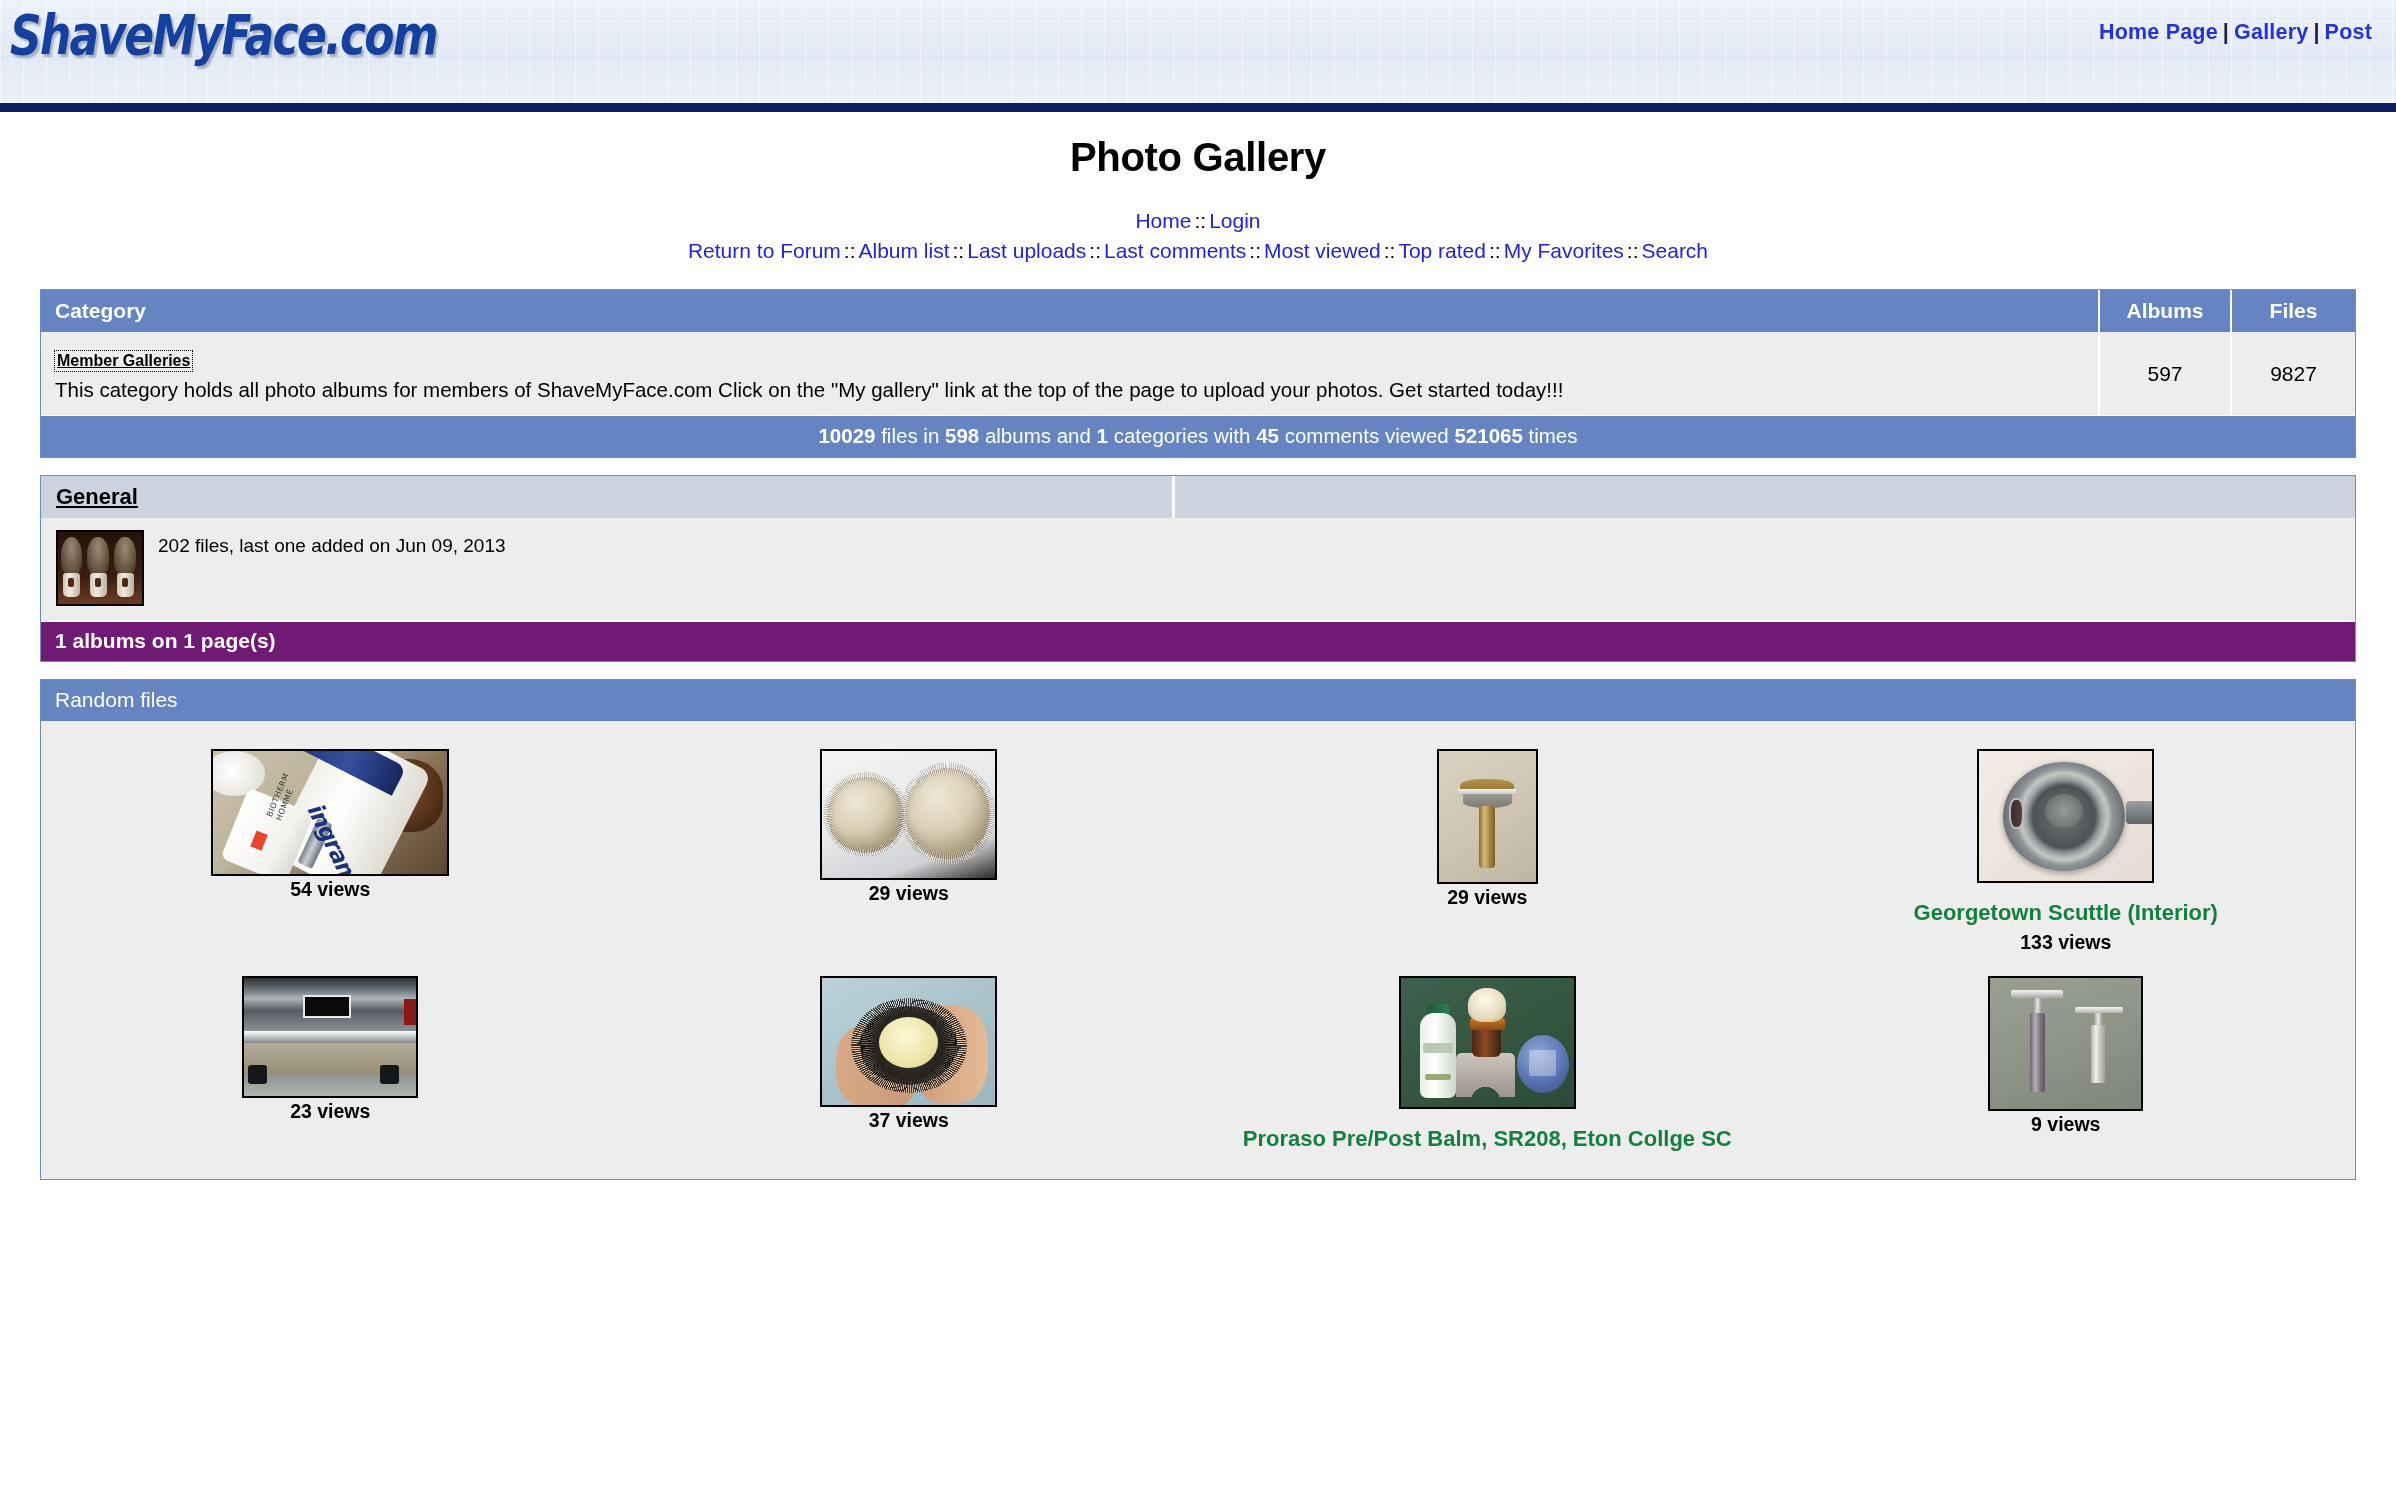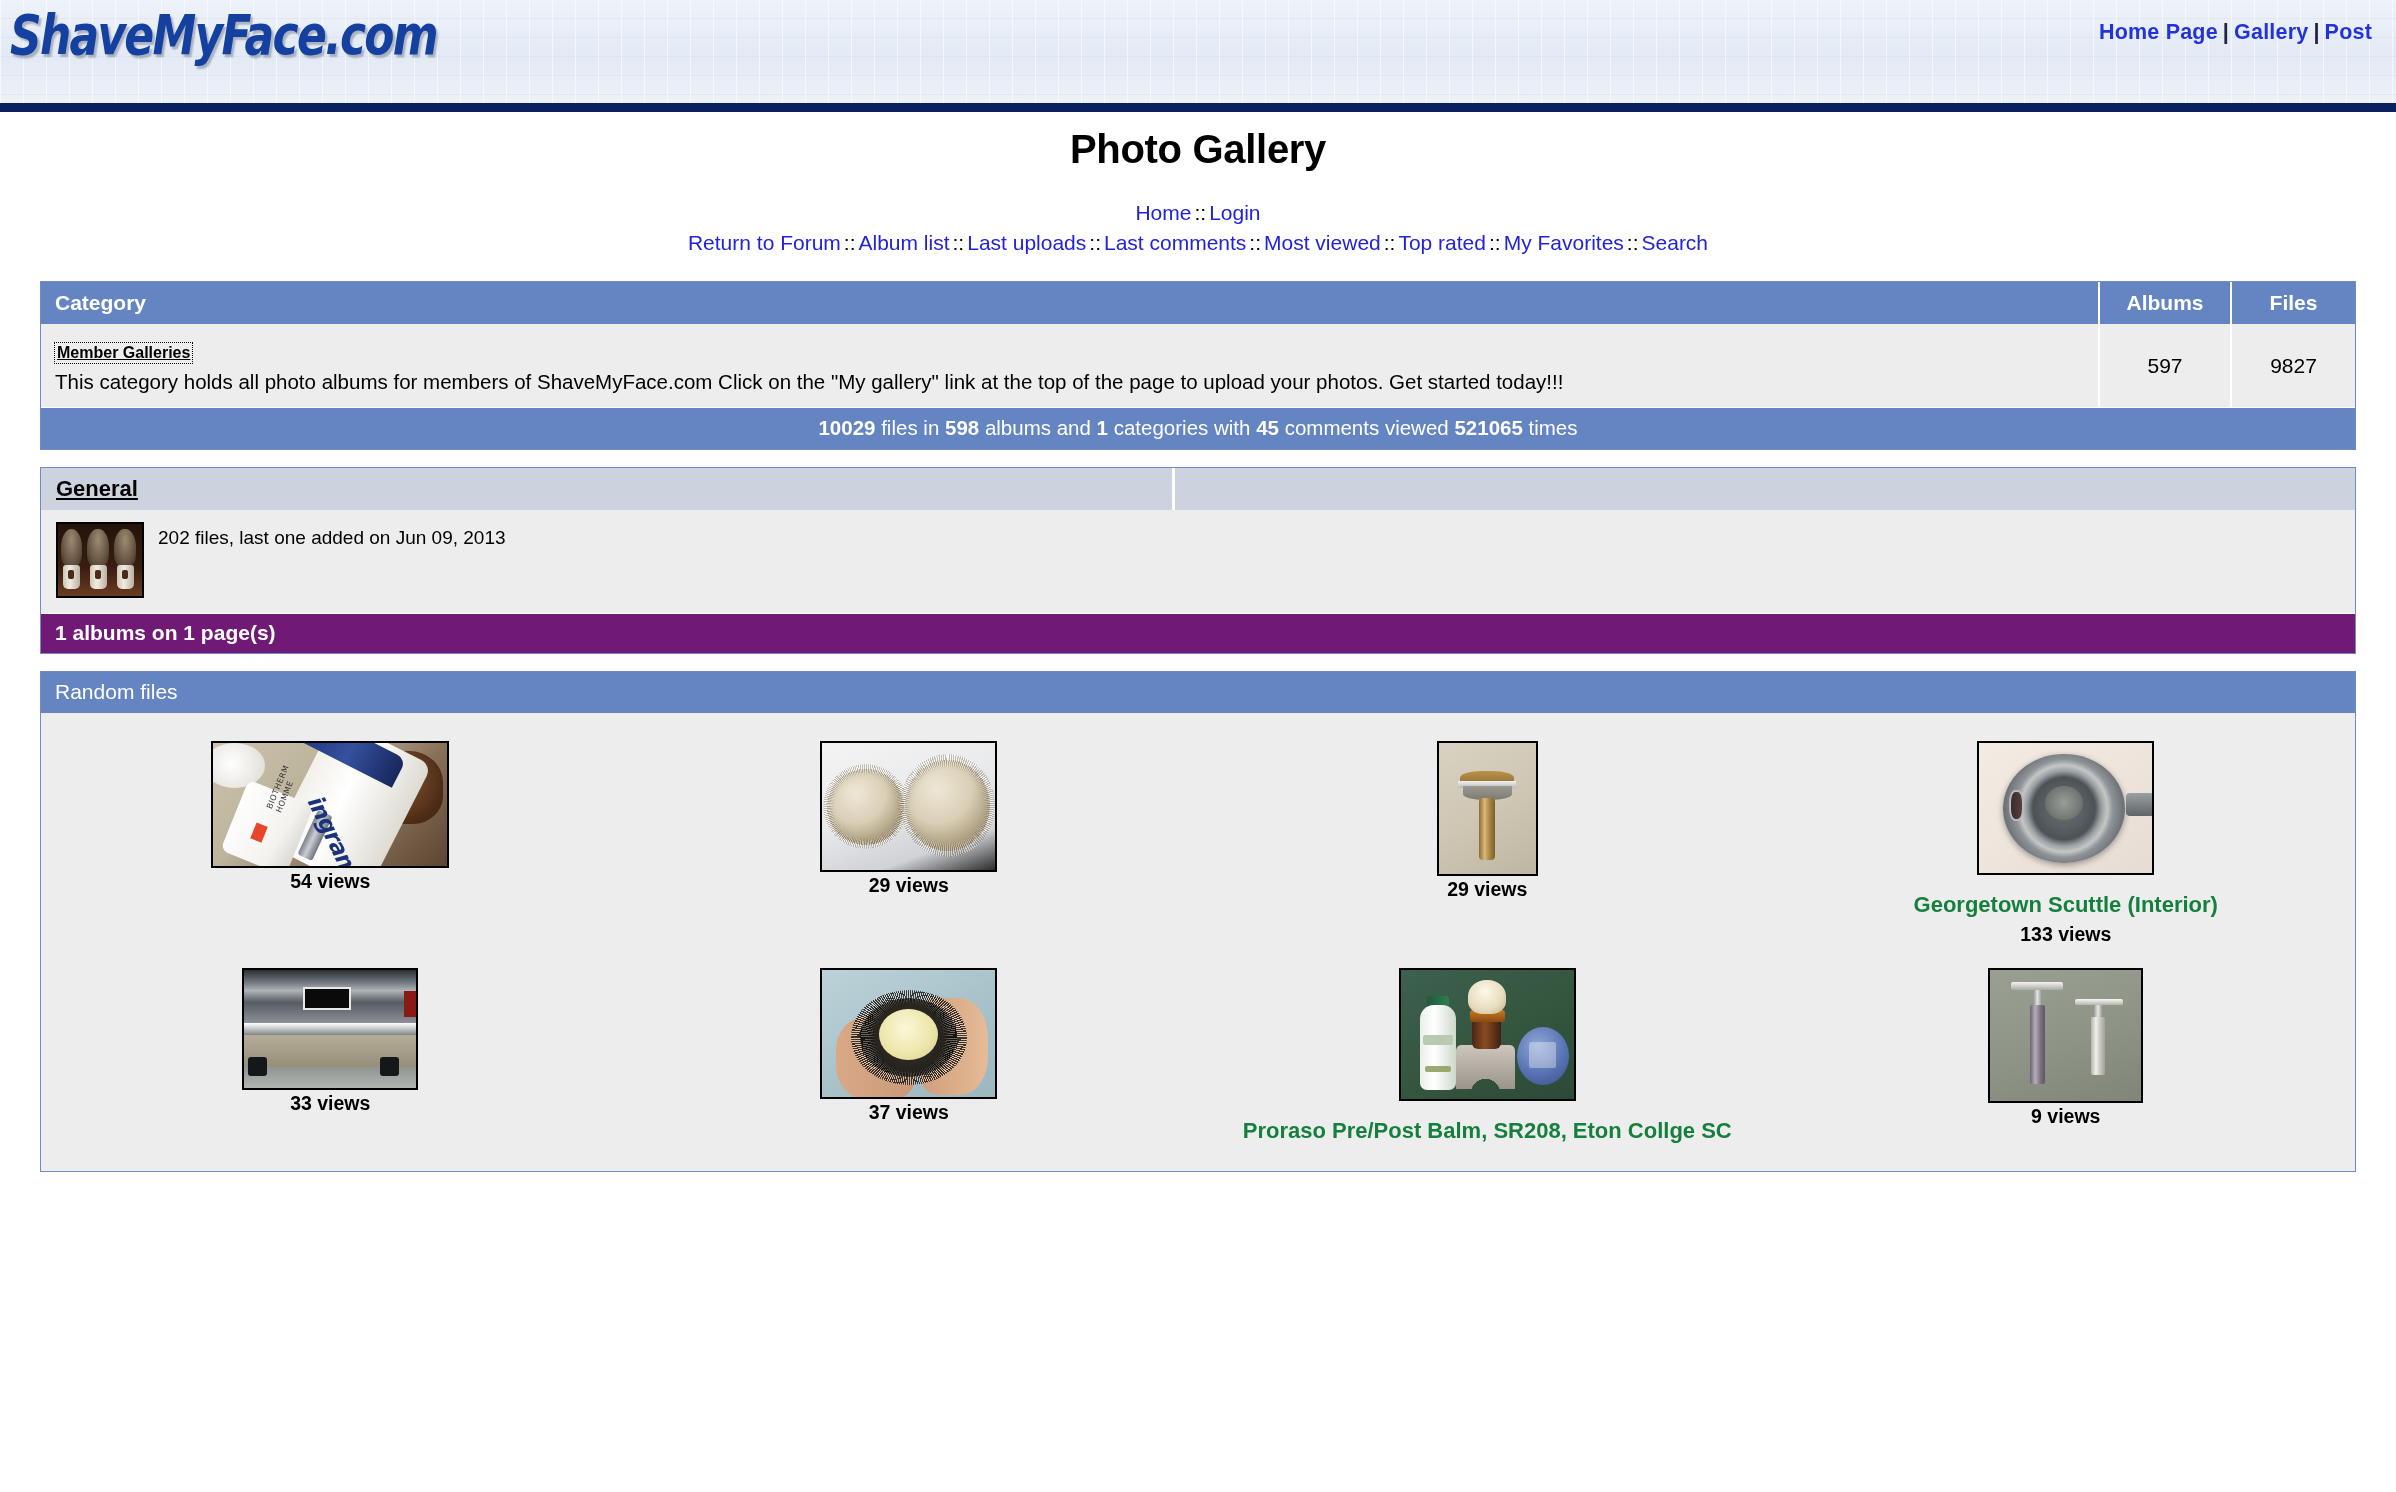--- a/index.html
+++ b/index.html
@@ -45,21 +45,21 @@
   }
   .top-nav a{ color:#2233dd; text-decoration:none; }
   .top-nav .sep{ color:#222244; padding:0 5px; font-weight:bold; }
   .header-rule{
     position:absolute; left:0; right:0; top:103px;
     height:9px; background:#0a2060;
   }
 
   
   .page{
-    position:absolute; left:0; top:104px; width:2396px;
+    position:absolute; left:0; top:112px; width:2396px;
     padding:0;
   }
   .page-title{
     text-align:center;
     font-size:40px; font-weight:bold; color:#000;
     margin:23px 0 0 0; letter-spacing:-.3px;
   }
   .nav-links{
     text-align:center; margin-top:29px;
     font-size:21px; color:#000;
@@ -619,21 +619,21 @@
             <span class="trunk"></span>
               <span class="plate"></span>
             <span class="tail"></span>
               <span class="chrome"></span>
             <span class="lower"></span>
               <span class="ground"></span>
             <span class="tireL"></span>
               <span class="tireR"></span>
           </span>
         </a>
-        <div class="rand-views">33 views</div>
+        <div class="rand-views">23 views</div>
       </div>
 
       <div class="rand-cell">
         <a href="#" class="rand-thumb" style="width:177px;height:131px">
           <span class="art art-hand">
             <span class="fingersL"></span>
               <span class="fingersR"></span>
             <span class="knotdark"></span>
               <span class="top"></span>
           </span>

